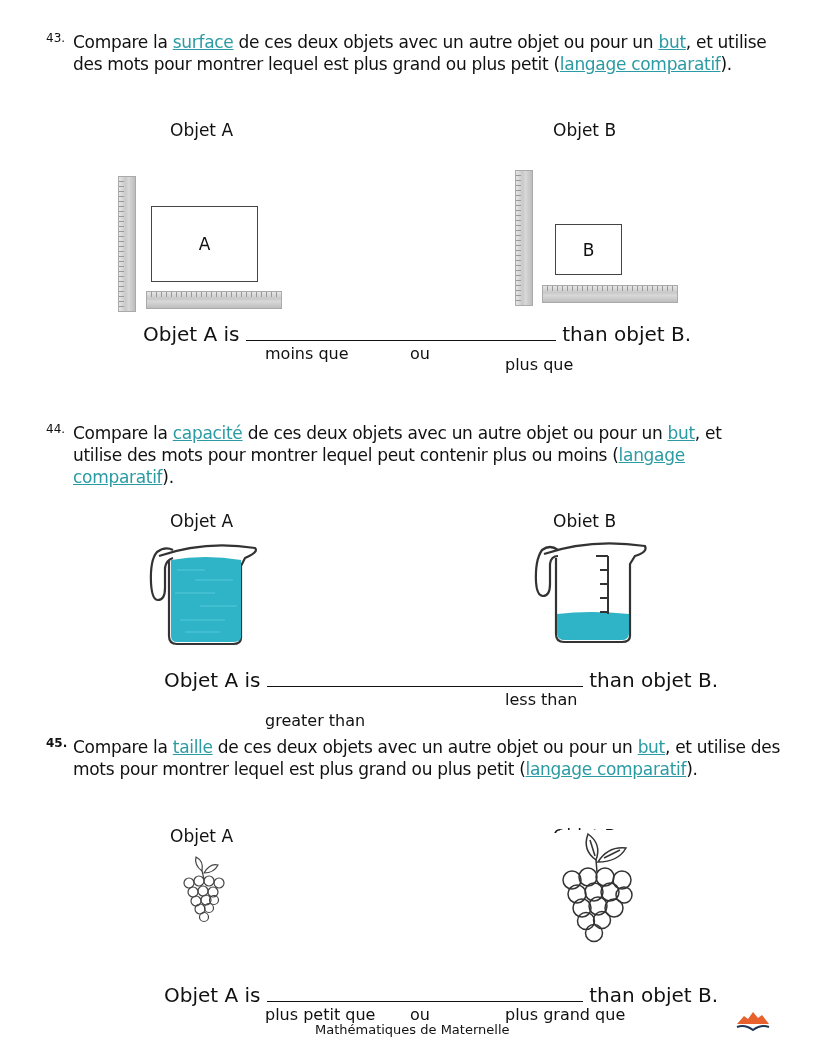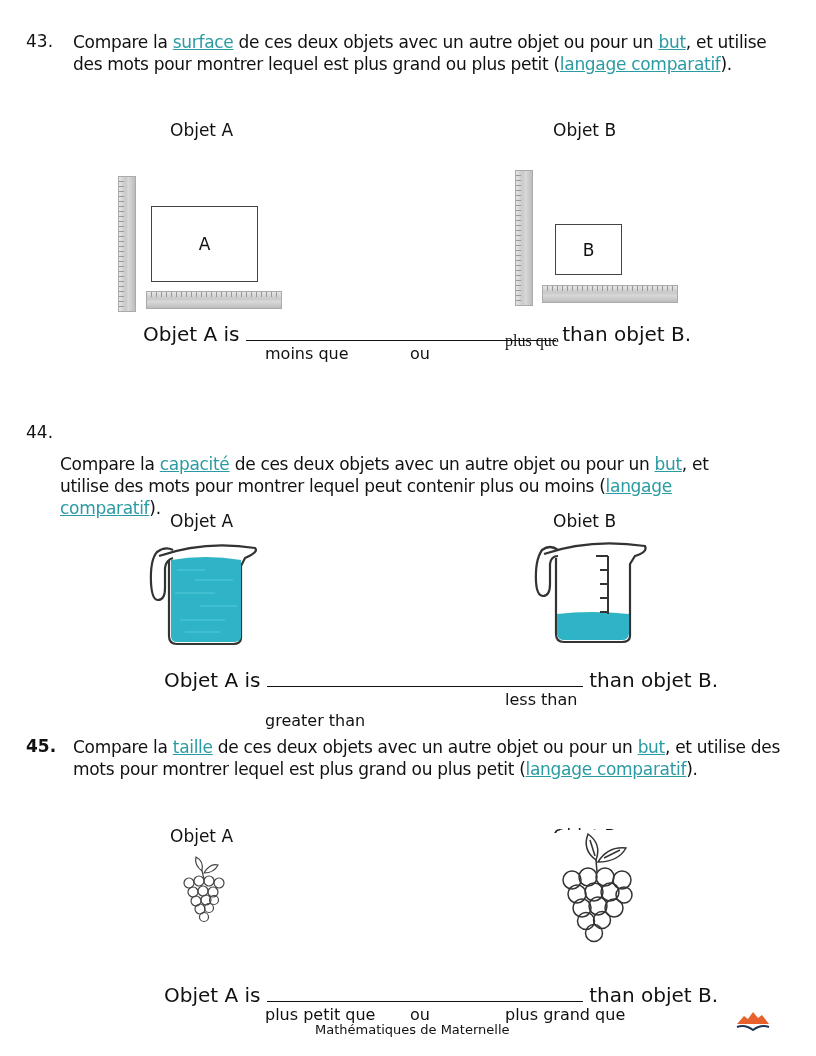--- a/index.html
+++ b/index.html
@@ -1,19 +1,19 @@
 <!DOCTYPE html>
 <html><head>
 <meta charset="utf-8">
 <style>
   html, body { margin: 0; padding: 0; background: #ffffff; }
   body { width: 816px; height: 1056px; position: relative; overflow: hidden;
          font-family: "DejaVu Sans", sans-serif; color: #111; }
   .abs { position: absolute; }
-  .qnum { font-size: 17px; }
+  .qnum { font-size: 12px; margin-left: 20px; }
   .qtext { font-size: 17px; line-height: 22px; width: 700px; letter-spacing: -0.3px; }
   .link { color: #2a9ba3; text-decoration: underline; }
   .label { font-size: 17px; }
   .answer-line { font-size: 20px; white-space: nowrap; }
   .blank { display: inline-block; border-bottom: 1.5px solid #111; vertical-align: baseline; height: 14px; }
   .opt { font-size: 16px; }
   .ruler-v { width: 18px; background: linear-gradient(90deg,#e6e6e6,#c9c9c9 40%,#d8d8d8 60%,#bdbdbd); border: 1px solid #aaa;
              background-image: repeating-linear-gradient(180deg, transparent 0 4px, #999 4px 5px), linear-gradient(90deg,#e6e6e6,#c9c9c9 40%,#d8d8d8 60%,#bdbdbd); box-sizing: border-box; }
   .ruler-h { height: 18px; border: 1px solid #aaa; box-sizing: border-box;
              background-image: repeating-linear-gradient(90deg, transparent 0 4px, #999 4px 5px), linear-gradient(180deg,#e6e6e6,#c9c9c9 40%,#d8d8d8 60%,#bdbdbd); background-size: 100% 5px, 100% 100%; background-repeat: no-repeat; }
@@ -45,26 +45,26 @@
     <span>B</span>
   </div>
 
   <div class="abs answer-line" style="left:143px; top:322px;">
     <span>Objet A is</span>
     <span class="blank" style="width:310px;"></span>
     <span>than objet B.</span>
   </div>
   <div class="abs opt" style="left:265px; top:344px;">moins que</div>
   <div class="abs opt" style="left:410px; top:344px;">ou</div>
-  <div class="abs opt" style="left:505px; top:332px;font-family:Liberation Serif, serif;">plus que</div>
+  <div class="abs opt" style="left:505px; top:355px;">plus que</div>
 </div>
 
 <div>
   <div class="abs qnum" style="left:26px; top:422px;">44.</div>
-  <div class="abs qtext" style="left:60px; top:422px;margin-top:31px;">
+  <div class="abs qtext" style="left:73px; top:422px;">
     <span>Compare la </span><span class="link">capacité</span><span> de ces deux objets avec un autre objet ou pour un </span><span class="link">but</span><span>, et utilise des mots pour montrer lequel peut contenir plus ou moins (</span><span class="link">langage comparatif</span><span>).</span>
   </div>
 
   <div class="abs label" style="left:170px; top:511px;">Objet A</div>
   <div class="abs label" style="left:553px; top:511px;">Obiet B</div>
 
   <svg class="abs" style="left:145px; top:538px;" width="120" height="110" viewBox="0 0 120 110">
     <path d="M28 12 Q20 8 12 14 Q5 22 6 45 Q7 62 13 62 Q20 62 20 50 L20 30 Q21 22 28 20" fill="none" stroke="#333" stroke-width="2.2"></path>
     <path d="M14 18 Q60 2 110 10 Q114 14 100 20 L96 28 L96 100 Q96 106 88 106 L32 106 Q24 106 24 98 L24 22" fill="none" stroke="#333" stroke-width="2.2"></path>
     <path d="M26 22 Q60 16 96 22 L96 100 Q95 104 88 104 L32 104 Q26 104 26 98 Z" fill="#2fb3c6"></path>

